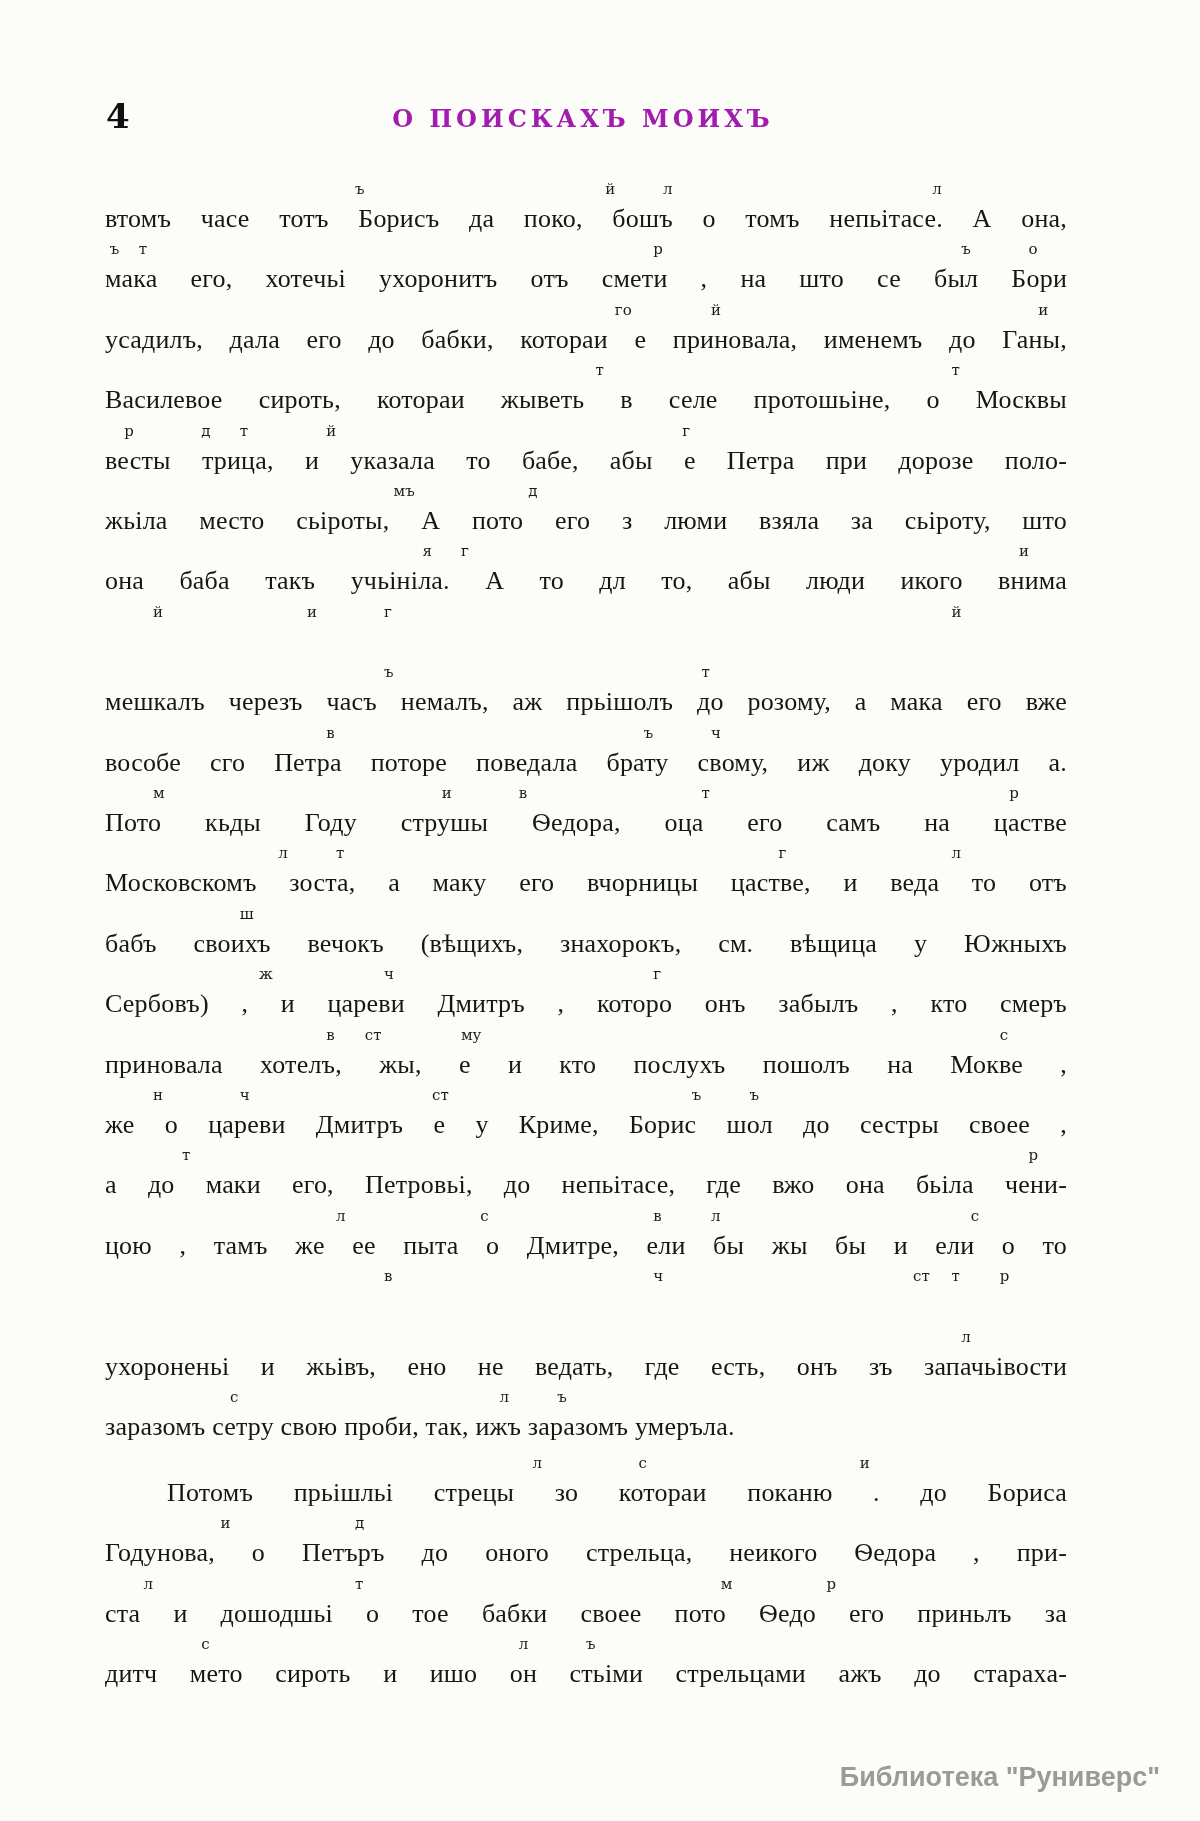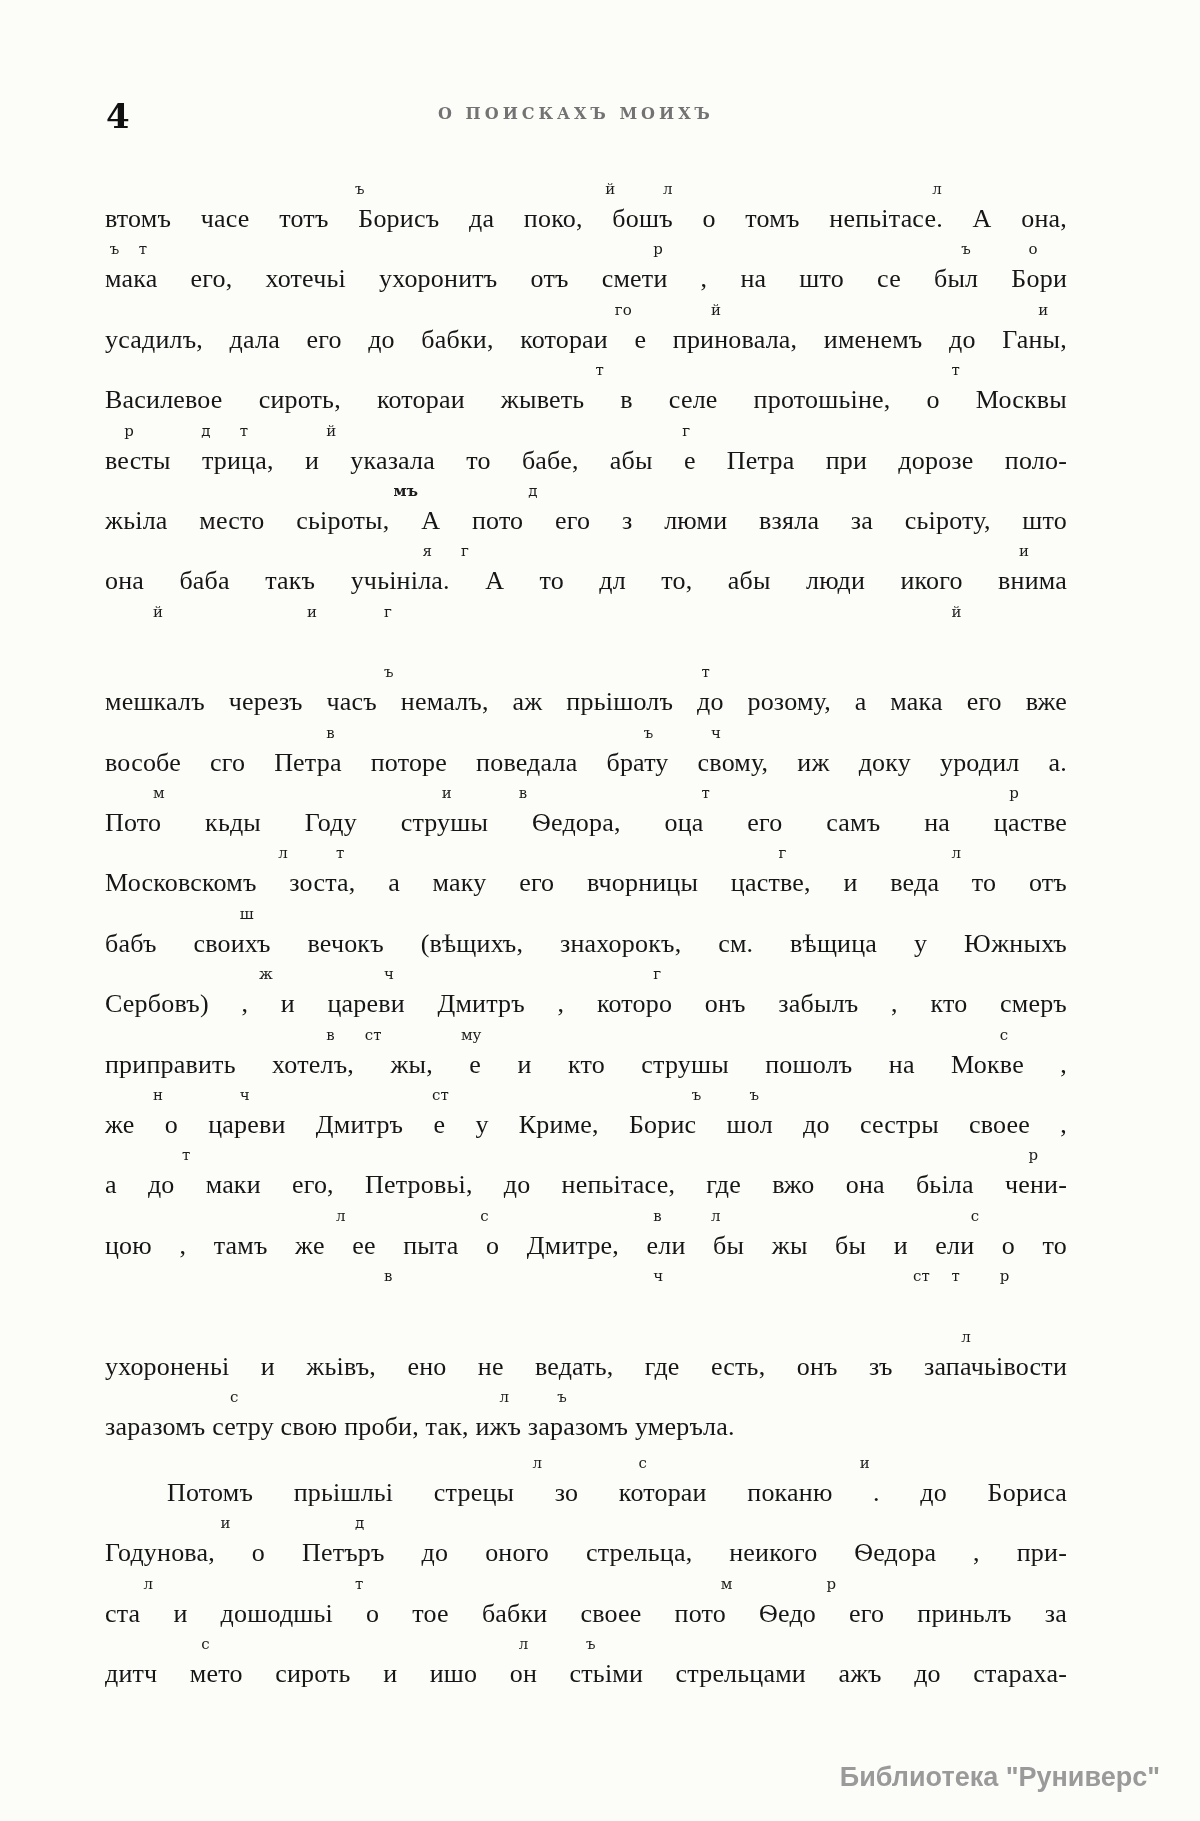--- a/index.html
+++ b/index.html
@@ -9,24 +9,24 @@
     background:#fcfcf9;
     font-family:"DejaVu Serif","Liberation Serif",serif;
     color:#161616;
     overflow:hidden;
   }
   #page-number{
     position:absolute;left:106px;top:96px;
     font-size:34px;font-weight:bold;color:#111;
   }
   #running-header{
-    position:absolute;left:1px;top:104px;width:1150px;
+    position:absolute;left:8px;top:104px;width:1150px;
     text-align:center;
-    font-size:16px;font-weight:bold;letter-spacing:4px;
-    color:#737373;
+    font-size:24px;font-weight:bold;letter-spacing:4px;
+    color:#a21caf;
     font-family:"DejaVu Serif","Liberation Serif",serif;
   }
   .text-line{
     position:absolute;
     left:105px;width:962px;
     font-size:26px;
     white-space:nowrap;
     text-align:justify;
     -moz-text-align-last:justify;
     text-align-last:justify;
@@ -59,30 +59,30 @@
 
 <div id="page">
   <div id="page-number">4</div>
   <div id="running-header">О ПОИСКАХЪ МОИХЪ</div>
   <div id="text-block">
       <div class="text-line" style="top: 201px;"><span class="main-text">втомъ часе тотъ Борисъ да поко, бошъ о томъ непьітасе. А она,</span><span class="sup" style="left: 26%;">ъ</span><span class="sup" style="left: 52%;">й</span><span class="sup" style="left: 58%;">л</span><span class="sup" style="left: 86%;">л</span></div>
       <div class="text-line" style="top: 261px;"><span class="main-text">мака его, хотечьі ухоронитъ отъ смети , на што се был Бори</span><span class="sup" style="left: 0.5%;">ъ</span><span class="sup" style="left: 3.5%;">т</span><span class="sup" style="left: 57%;">р</span><span class="sup" style="left: 89%;">ъ</span><span class="sup" style="left: 96%;">о</span></div>
       <div class="text-line" style="top: 322px;"><span class="main-text">усадилъ, дала его до бабки, котораи е приновала, именемъ до Ганы,</span><span class="sup" style="left: 53%;">го</span><span class="sup" style="left: 63%;">й</span><span class="sup" style="left: 97%;">и</span></div>
       <div class="text-line" style="top: 382px;"><span class="main-text">Василевое сироть, котораи жыветь в селе протошьіне, о Москвы</span><span class="sup" style="left: 51%;">т</span><span class="sup" style="left: 88%;">т</span></div>
       <div class="text-line" style="top: 443px;"><span class="main-text">весты трица, и указала то бабе, абы е Петра при дорозе поло-</span><span class="sup" style="left: 2%;">р</span><span class="sup" style="left: 10%;">д</span><span class="sup" style="left: 14%;">т</span><span class="sup" style="left: 23%;">й</span><span class="sup" style="left: 60%;">г</span></div>
-      <div class="text-line" style="top: 503px;"><span class="main-text">жьіла место сьіроты, А пото  его з люми взяла за сьіроту, што</span><span class="sup" style="left: 30%; font-weight: bold;">мъ</span><span class="sup" style="left: 44%;">д</span></div>
+      <div class="text-line" style="top: 503px;"><span class="main-text">жьіла место сьіроты, А пото  его з люми взяла за сьіроту, што</span><span class="sup" style="left: 30%;">мъ</span><span class="sup" style="left: 44%;">д</span></div>
       <div class="text-line" style="top: 563px;"><span class="main-text">она баба такъ учьініла. А то дл то, абы люди  икого внима</span><span class="sup" style="left: 33%;">я</span><span class="sup" style="left: 37%;">г</span><span class="sup" style="left: 95%;">и</span></div>
       <div class="text-line" style="top: 624px;"><span class="sup" style="left: 5%;">й</span><span class="sup" style="left: 21%;">и</span><span class="sup" style="left: 29%;">г</span><span class="sup" style="left: 88%;">й</span></div>
       <div class="text-line" style="top: 684px;"><span class="main-text">мешкалъ черезъ часъ немалъ, аж прьішолъ до розому, а мака его вже</span><span class="sup" style="left: 29%;">ъ</span><span class="sup" style="left: 62%;">т</span></div>
       <div class="text-line" style="top: 745px;"><span class="main-text">вособе сго Петра поторе поведала брату свому, иж доку уродил а.</span><span class="sup" style="left: 23%;">в</span><span class="sup" style="left: 56%;">ъ</span><span class="sup" style="left: 63%;">ч</span></div>
       <div class="text-line" style="top: 805px;"><span class="main-text">Пото кьды Году струшы Ѳедора, оца его самъ на цастве</span><span class="sup" style="left: 5%;">м</span><span class="sup" style="left: 35%;">и</span><span class="sup" style="left: 43%;">в</span><span class="sup" style="left: 62%;">т</span><span class="sup" style="left: 94%;">р</span></div>
       <div class="text-line" style="top: 865px;"><span class="main-text">Московскомъ зоста, а маку его вчорницы цастве, и веда то отъ</span><span class="sup" style="left: 18%;">л</span><span class="sup" style="left: 24%;">т</span><span class="sup" style="left: 70%;">г</span><span class="sup" style="left: 88%;">л</span></div>
       <div class="text-line" style="top: 926px;"><span class="main-text">бабъ своихъ вечокъ (вѣщихъ, знахорокъ, см. вѣщица у Южныхъ</span><span class="sup" style="left: 14%;">ш</span></div>
       <div class="text-line" style="top: 986px;"><span class="main-text">Сербовъ) , и цареви Дмитръ , которо онъ забылъ , кто смеръ</span><span class="sup" style="left: 16%;">ж</span><span class="sup" style="left: 29%;">ч</span><span class="sup" style="left: 57%;">г</span></div>
-      <div class="text-line" style="top: 1047px;"><span class="main-text">приправить хотелъ, жы, е и кто струшы пошолъ на Мокве ,</span><span class="sup" style="left: 23%;">в</span><span class="sup" style="left: 27%;">ст</span><span class="sup" style="left: 37%;">му</span><span class="sup" style="left: 93%;">с</span></div>
+      <div class="text-line" style="top: 1047px;"><span class="main-text">приновала хотелъ, жы, е и кто послухъ пошолъ на Мокве ,</span><span class="sup" style="left: 23%;">в</span><span class="sup" style="left: 27%;">ст</span><span class="sup" style="left: 37%;">му</span><span class="sup" style="left: 93%;">с</span></div>
       <div class="text-line" style="top: 1107px;"><span class="main-text">же о цареви Дмитръ е у Криме, Борис шол до сестры своее ,</span><span class="sup" style="left: 5%;">н</span><span class="sup" style="left: 14%;">ч</span><span class="sup" style="left: 34%;">ст</span><span class="sup" style="left: 61%;">ъ</span><span class="sup" style="left: 67%;">ъ</span></div>
       <div class="text-line" style="top: 1167px;"><span class="main-text">а до маки его, Петровьі, до непьітасе, где вжо она бьіла чени-</span><span class="sup" style="left: 8%;">т</span><span class="sup" style="left: 96%;">р</span></div>
       <div class="text-line" style="top: 1228px;"><span class="main-text">цою , тамъ же ее пыта о Дмитре, ели бы жы бы и ели о то</span><span class="sup" style="left: 24%;">л</span><span class="sup" style="left: 39%;">с</span><span class="sup" style="left: 57%;">в</span><span class="sup" style="left: 63%;">л</span><span class="sup" style="left: 90%;">с</span></div>
       <div class="text-line" style="top: 1288px;"><span class="sup" style="left: 29%;">в</span><span class="sup" style="left: 57%;">ч</span><span class="sup" style="left: 84%;">ст</span><span class="sup" style="left: 88%;">т</span><span class="sup" style="left: 93%;">р</span></div>
       <div class="text-line" style="top: 1349px;"><span class="main-text">ухороненьі и жьівъ, ено не ведать, где есть, онъ зъ запачьівости</span><span class="sup" style="left: 89%;">л</span></div>
       <div class="text-line no-justify" style="top: 1409px;"><span class="main-text">заразомъ сетру свою проби, так, ижъ заразомъ умеръла.</span><span class="sup" style="left: 13%;">с</span><span class="sup" style="left: 41%;">л</span><span class="sup" style="left: 47%;">ъ</span></div>
       <div class="text-line indent" style="top: 1475px;"><span class="main-text">Потомъ прьішльі стрецы зо котораи поканю . до Бориса</span><span class="sup" style="left: 38%;">л</span><span class="sup" style="left: 49%;">с</span><span class="sup" style="left: 72%;">и</span></div>
       <div class="text-line" style="top: 1535px;"><span class="main-text">Годунова, о Петъръ до оного стрельца, неикого Ѳедора , при-</span><span class="sup" style="left: 12%;">и</span><span class="sup" style="left: 26%;">д</span></div>
       <div class="text-line" style="top: 1596px;"><span class="main-text">ста и дошодшьі о тое бабки своее пото Ѳедо его приньлъ за</span><span class="sup" style="left: 4%;">л</span><span class="sup" style="left: 26%;">т</span><span class="sup" style="left: 64%;">м</span><span class="sup" style="left: 75%;">р</span></div>
       <div class="text-line" style="top: 1656px;"><span class="main-text">дитч мето сироть и ишо он стьіми стрельцами ажъ до стараха-</span><span class="sup" style="left: 10%;">с</span><span class="sup" style="left: 43%;">л</span><span class="sup" style="left: 50%;">ъ</span></div>

